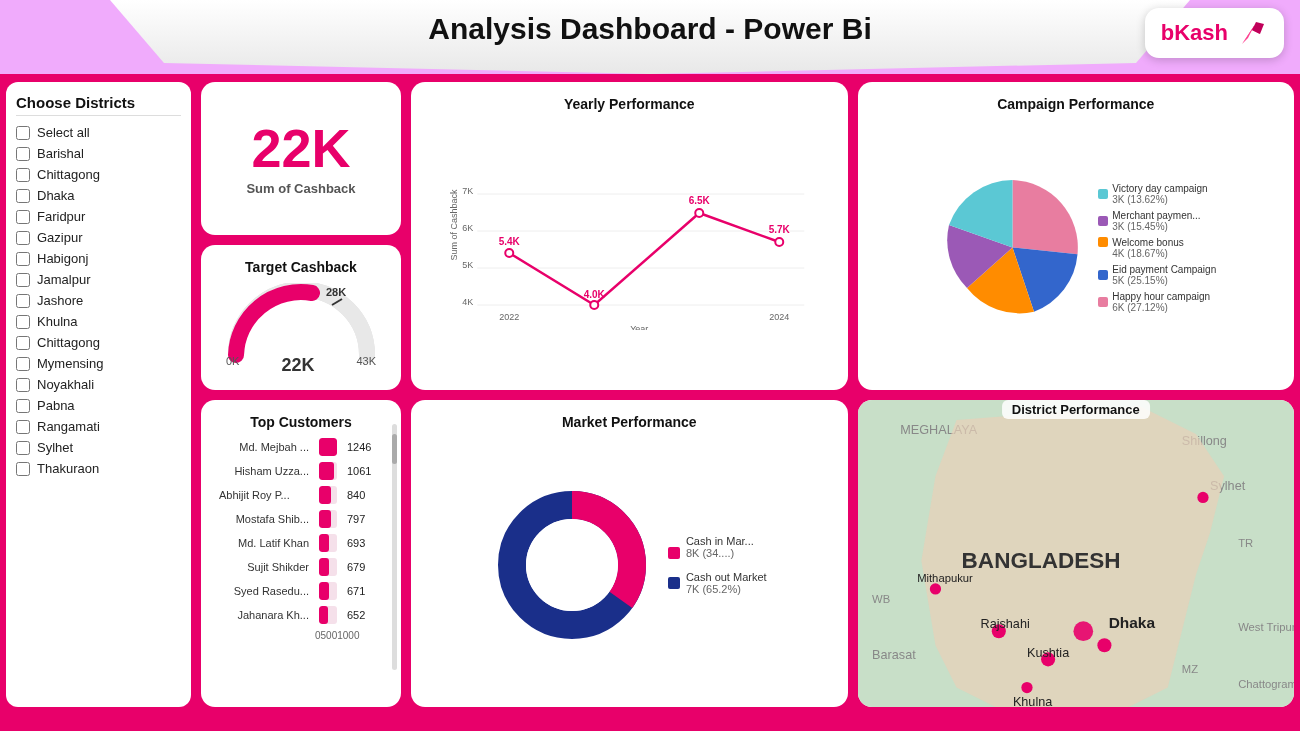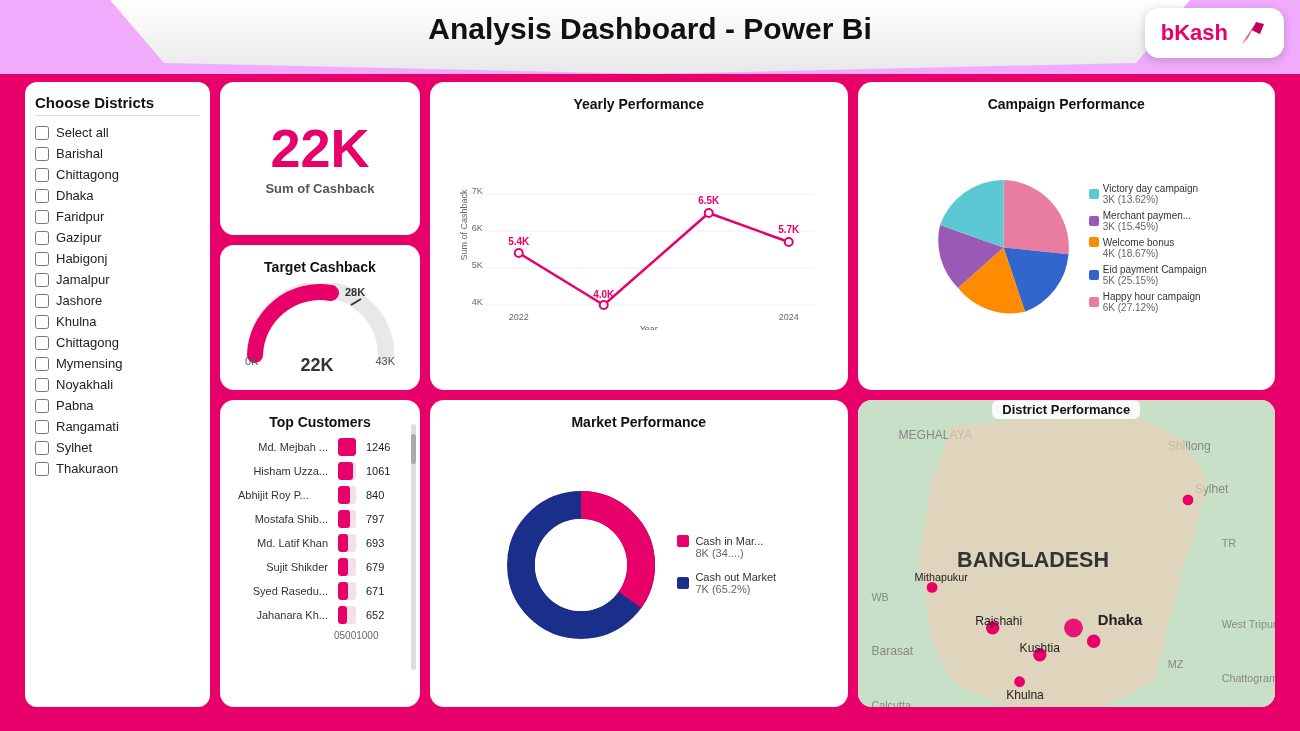--- a/index.html
+++ b/index.html
@@ -9,21 +9,21 @@
       width: 1300px;
       height: 731px;
       overflow: hidden;
       position: relative;
     }
 
     
     .main-area {
       display: flex;
       gap: 10px;
-      padding: 8px 25px;
+      padding: 8px 6px;
       height: calc(731px - 90px);
     }
 
     
     .sidebar {
       background: white;
       border-radius: 12px;
       padding: 12px 10px;
       width: 185px;
       min-width: 185px;
@@ -377,21 +377,21 @@
       <div style="display:flex; align-items:center; justify-content:center; height:calc(100% - 24px); gap:16px;">
         <svg width="160" height="160" viewBox="0 0 160 160">
 
           <circle cx="80" cy="80" r="60" fill="none" stroke="#1a2f8a" stroke-width="28"></circle>
 
           <circle cx="80" cy="80" r="60" fill="none" stroke="#e8006a" stroke-width="28" stroke-dasharray="131.2 248.0" stroke-dashoffset="0" transform="rotate(-90 80 80)"></circle>
 
           <circle cx="80" cy="80" r="46" fill="white"></circle>
         </svg>
         <div style="font-size:11px; color:#333; display:flex; flex-direction:column; gap:12px;">
-          <div style="display:flex; align-items:flex-start; gap:6px;">
+          <div style="display:flex; align-items:flex-end; gap:6px;">
             <div style="width:12px;height:12px;background:#e8006a;border-radius:2px;"></div>
             <span>Cash in Mar...<br><span style="color:#666;">8K (34....)</span></span>
           </div>
           <div style="display:flex; align-items:center; gap:6px;">
             <div style="width:12px;height:12px;background:#1a2f8a;border-radius:2px;"></div>
             <span>Cash out Market<br><span style="color:#666;">7K (65.2%)</span></span>
           </div>
         </div>
       </div>
     </div>

